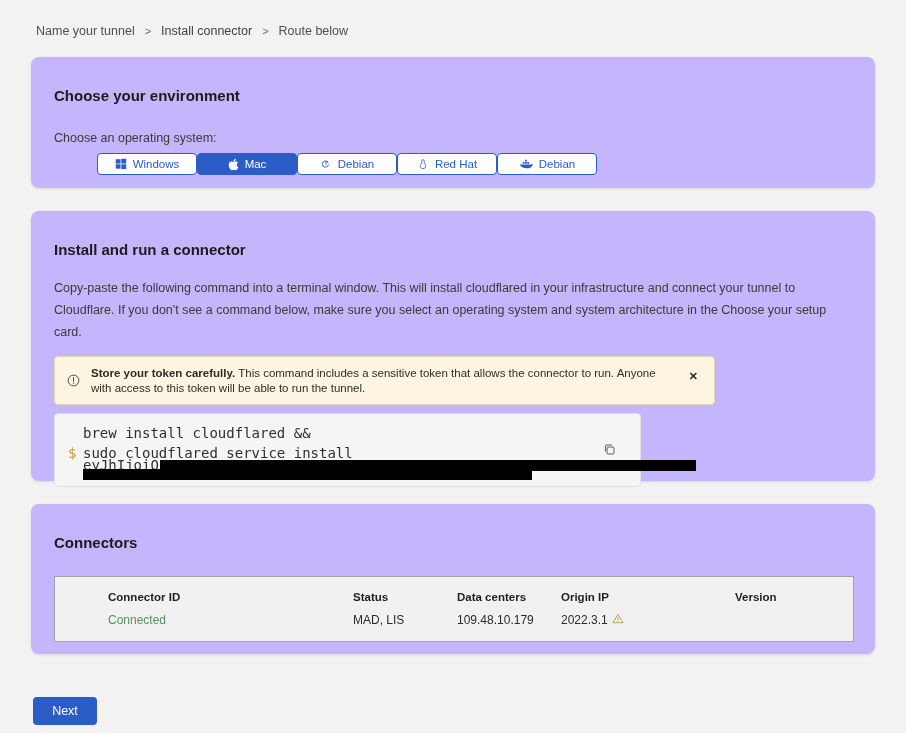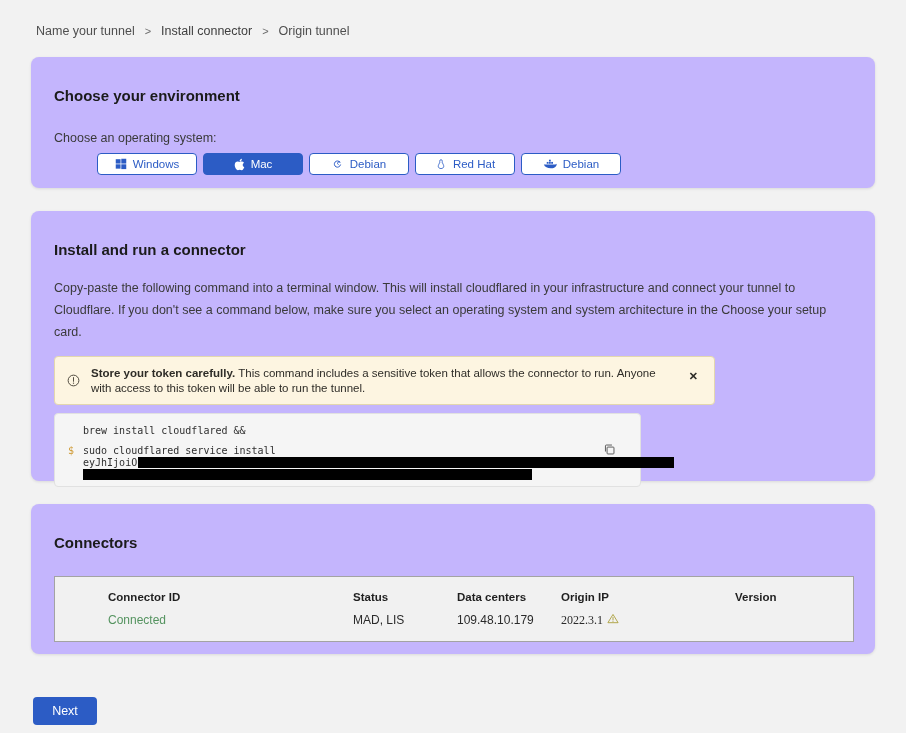--- a/index.html
+++ b/index.html
@@ -38,21 +38,21 @@
   .card-3 { margin-top:23px; height:150px; }
   .card-title {
     font-size:15px;
     font-weight:bold;
     color:#1b1b1b;
     margin:8px 0 0 0;
   }
 
   
   .os-label { font-size:12.5px; color:#3a3a3a; margin-top:27px; }
-  .os-row { display:flex; gap:6px; margin-top:8px;padding-left:43px; }
+  .os-row { display:flex; margin-top:8px;padding-left:43px; }
   .os-btn {
     width:100px; height:22px;
     border:1px solid #2c5cc5;
     border-radius:4px;
     background:#ffffff;
     color:#2c5cc5;
     font-size:11.5px;
     display:flex; align-items:center; justify-content:center;
     gap:6px;
     cursor:pointer;
@@ -102,21 +102,21 @@
   }
   .code-block {
     margin-top:8px;
     width:587px;
     height:74px;
     background:#f5f5f5;
     border:1px solid #e1e1e1;
     border-radius:4px;
     position:relative;
     font-family:"DejaVu Sans Mono", monospace;
-    font-size:10px;
+    font-size:14px;
     color:#2f2f2f;
   }
   .code-line-1 { position:absolute; left:28px; top:11px; white-space:pre; }
   .code-prompt { position:absolute; left:13px; top:31px; color:#cf9a35; }
   .code-line-2 { position:absolute; left:28px; top:31px; white-space:pre; }
   .code-line-3 { position:absolute; left:28px; top:43px; white-space:pre; display:flex; align-items:center; }
   .redact-bar-1 {
     display:inline-block; background:#000;
     width:536px; height:11px; margin-left:1px;
   }
@@ -143,21 +143,21 @@
     grid-template-columns:245px 104px 104px 174px auto;
   }
   .conn-head {
     font-size:11.5px;
     font-weight:bold;
     color:#1f1f1f;
     padding-bottom:10px;
   }
   .conn-cell { font-size:12px; color:#2a2a2a; }
   .status-connected { color:#54935f; }
-  .version-cell { display:flex; align-items:center; gap:4px;font-family:Liberation Serif, serif; }
+  .version-cell { display:flex; align-items:center; gap:4px; }
 
   
   .next-btn {
     position:absolute;
     left:33px; top:697px;
     width:64px; height:28px;
     background:#2c5cc5;
     color:#ffffff;
     border:none;
     border-radius:4px;
@@ -173,21 +173,21 @@
   }
 </style>
 </head>
 <body>
 
 <nav class="breadcrumb">
   <span class="crumb">Name your tunnel</span>
   <span class="sep">&gt;</span>
   <span class="crumb active">Install connector</span>
   <span class="sep">&gt;</span>
-  <span class="crumb">Origin tunnel</span>
+  <span class="crumb">Route below</span>
 </nav>
 
 <section class="card card-1">
   <h2 class="card-title">Choose your environment</h2>
   <div class="os-label">Choose an operating system:</div>
   <div class="os-row">
 
     <button class="os-btn">
       <span>
         <svg width="12" height="12" viewBox="0 0 16 16" fill="#2c5cc5">

